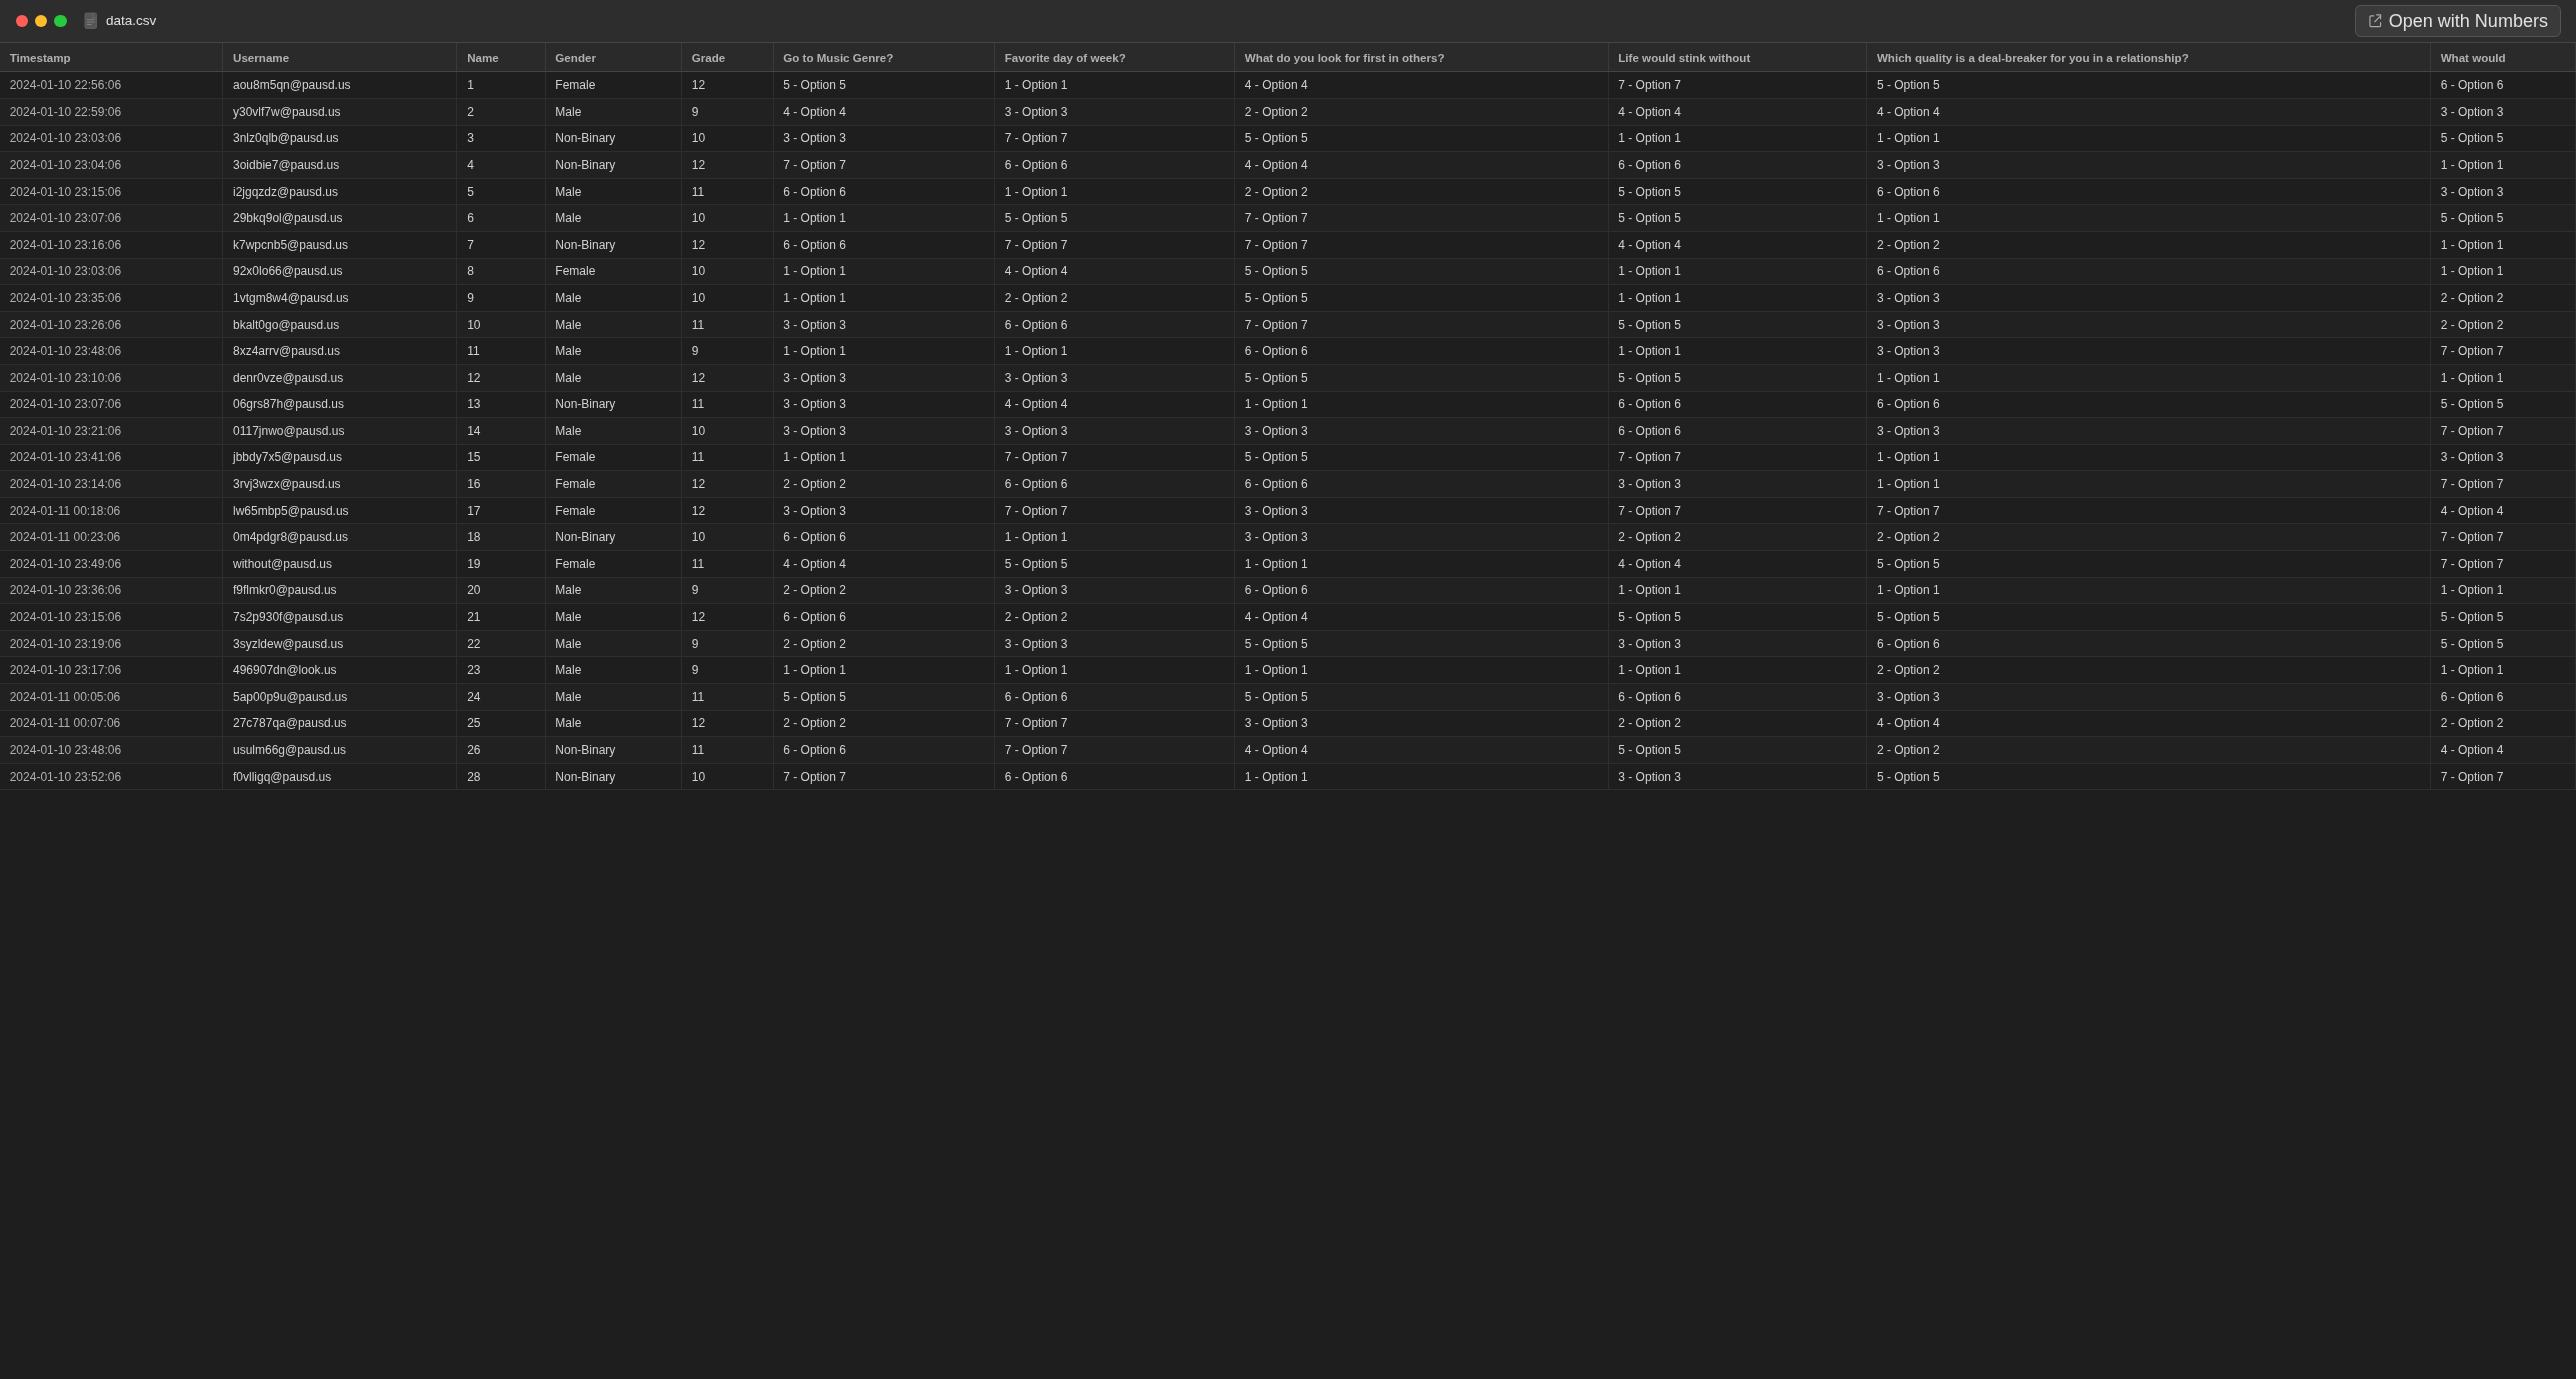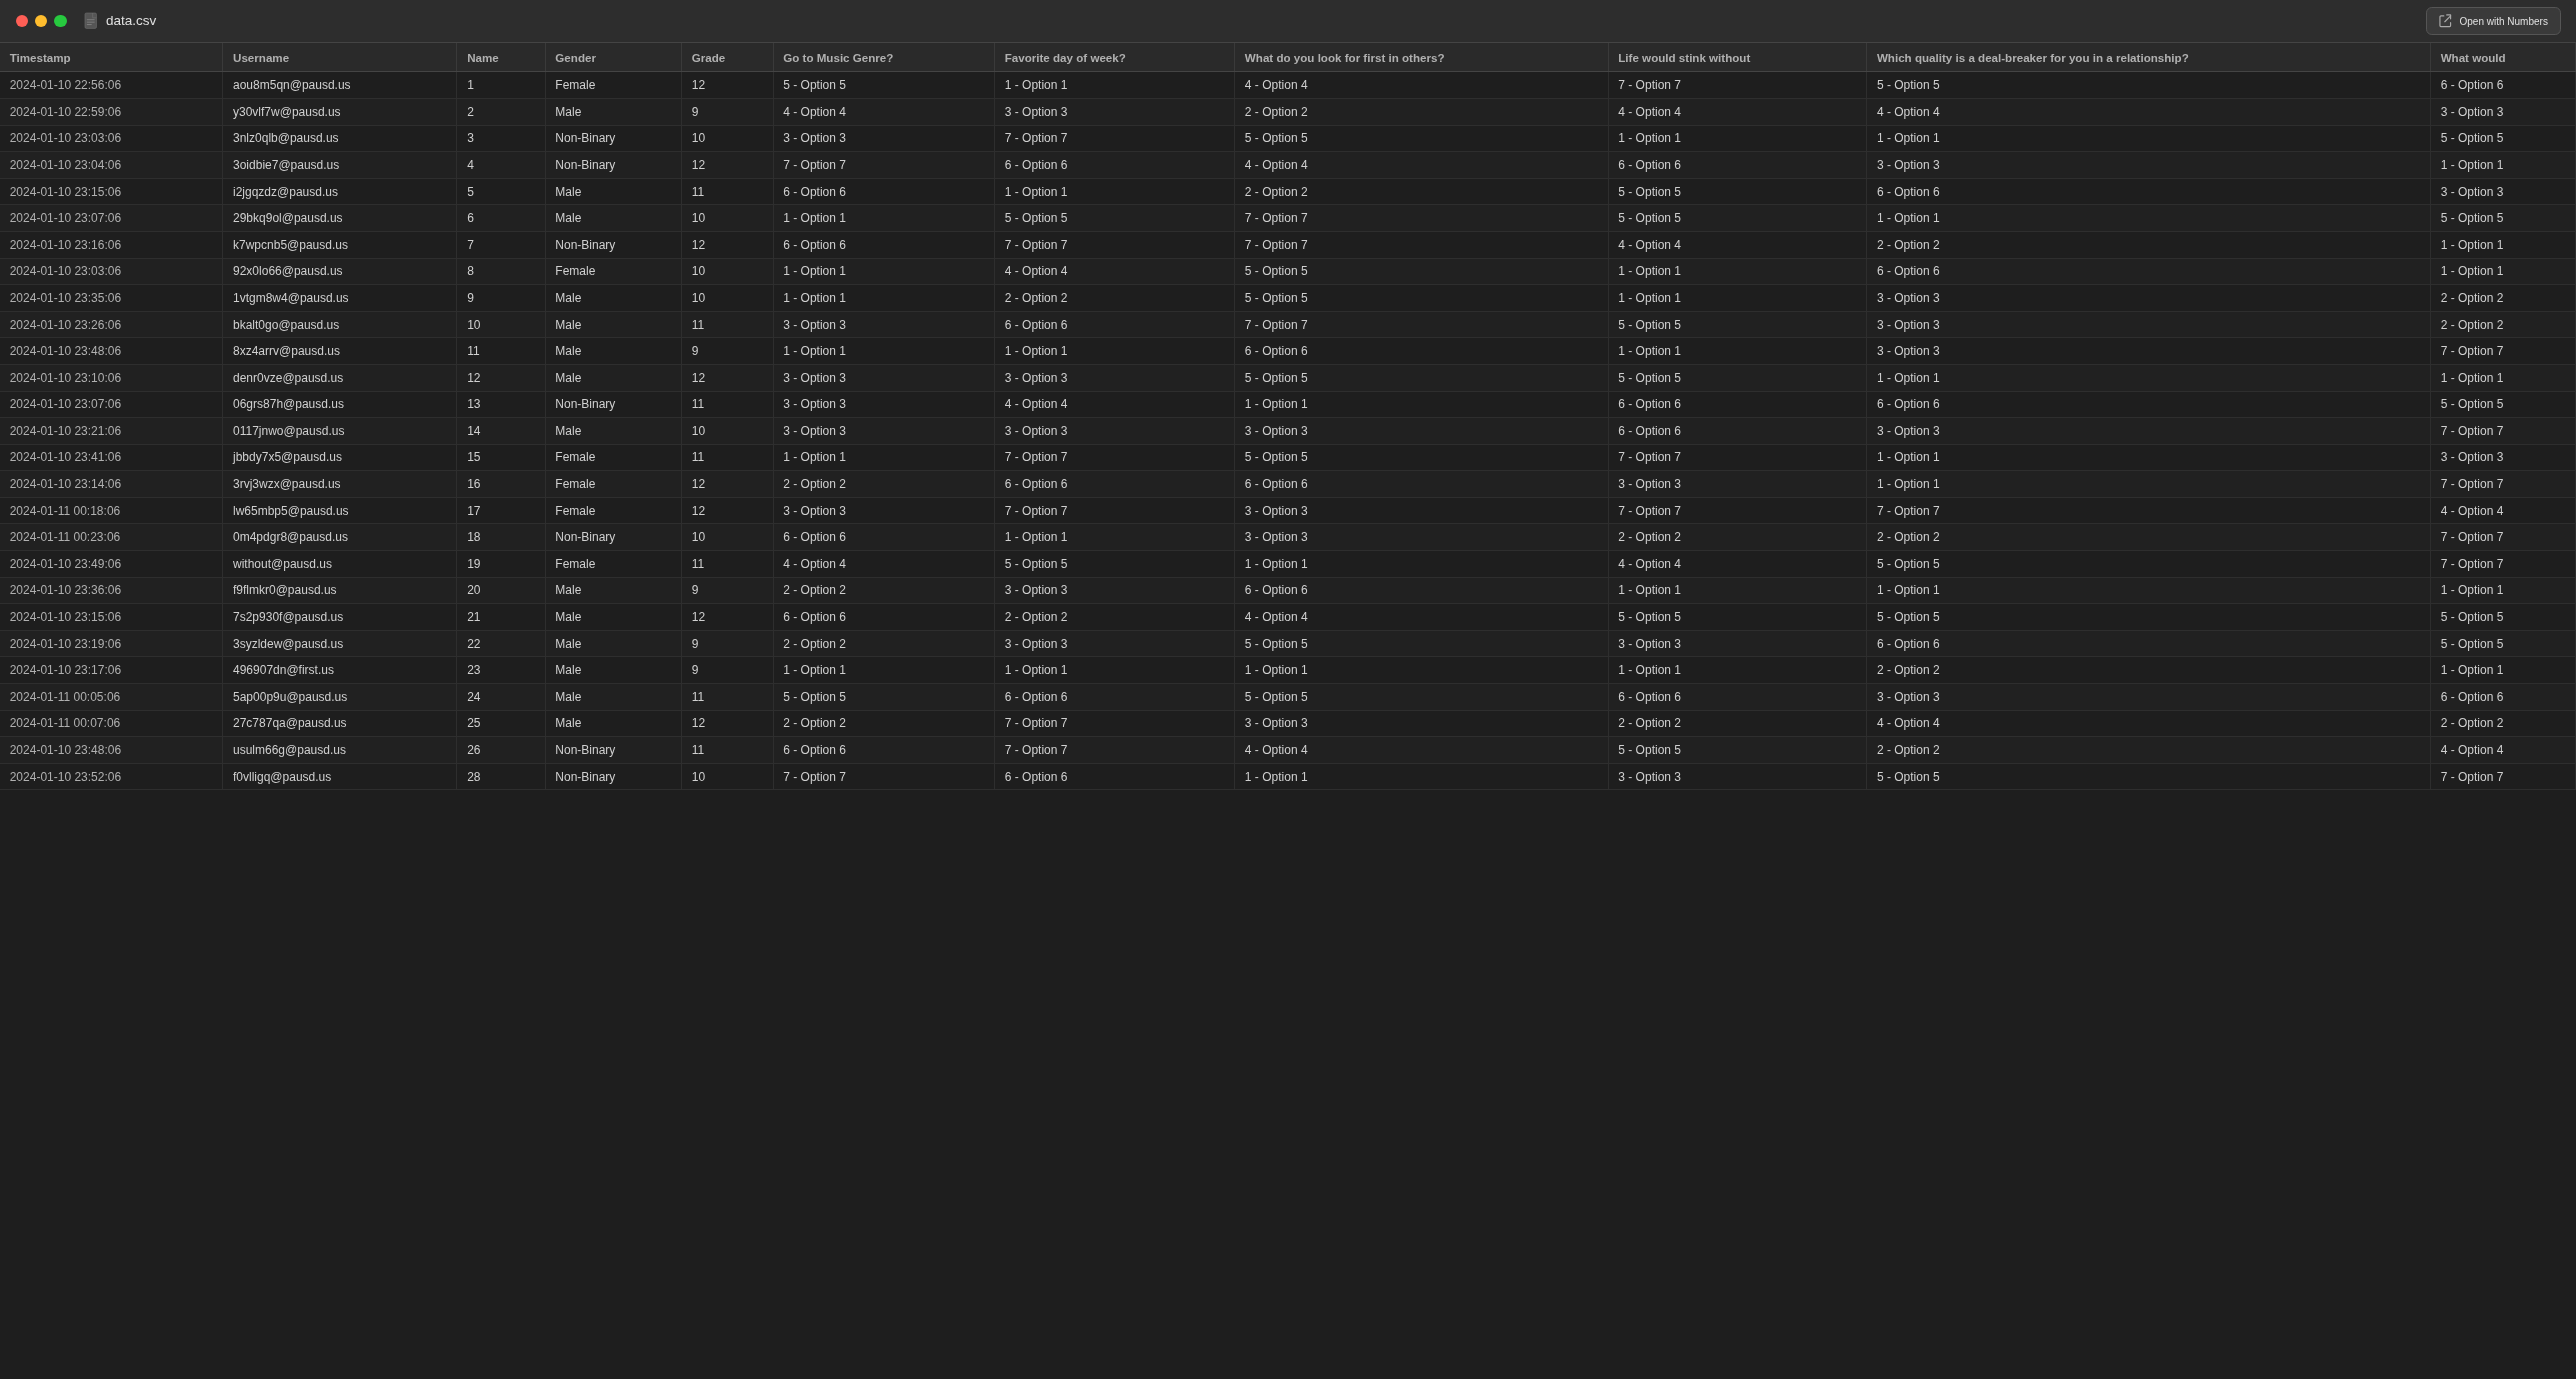--- a/index.html
+++ b/index.html
@@ -65,21 +65,21 @@
     }
     .open-with-btn {
       display: flex;
       align-items: center;
       gap: 5.8px;
       background: #3a3a3a;
       border: 1px solid #555;
       border-radius: 5.8px;
       padding: 4.8px 11.6px;
       color: #e0e0e0;
-      font-size: 10px;
+      font-size: 18px;
       cursor: pointer;
     }
     .table-container {
       width: 100%;
       height: calc(100vh - 43px);
       overflow: auto;
       background: #1e1e1e;
     }
     table {
       width: max-content;
@@ -453,21 +453,21 @@
           <td>9</td>
           <td>2 - Option 2</td>
           <td>3 - Option 3</td>
           <td>5 - Option 5</td>
           <td>3 - Option 3</td>
           <td>6 - Option 6</td>
           <td>5 - Option 5</td>
         </tr>
         <tr>
           <td>2024-01-10 23:17:06</td>
-          <td>496907dn@first.us</td>
+          <td>496907dn@look.us</td>
           <td>23</td>
           <td>Male</td>
           <td>9</td>
           <td>1 - Option 1</td>
           <td>1 - Option 1</td>
           <td>1 - Option 1</td>
           <td>1 - Option 1</td>
           <td>2 - Option 2</td>
           <td>1 - Option 1</td>
         </tr>

